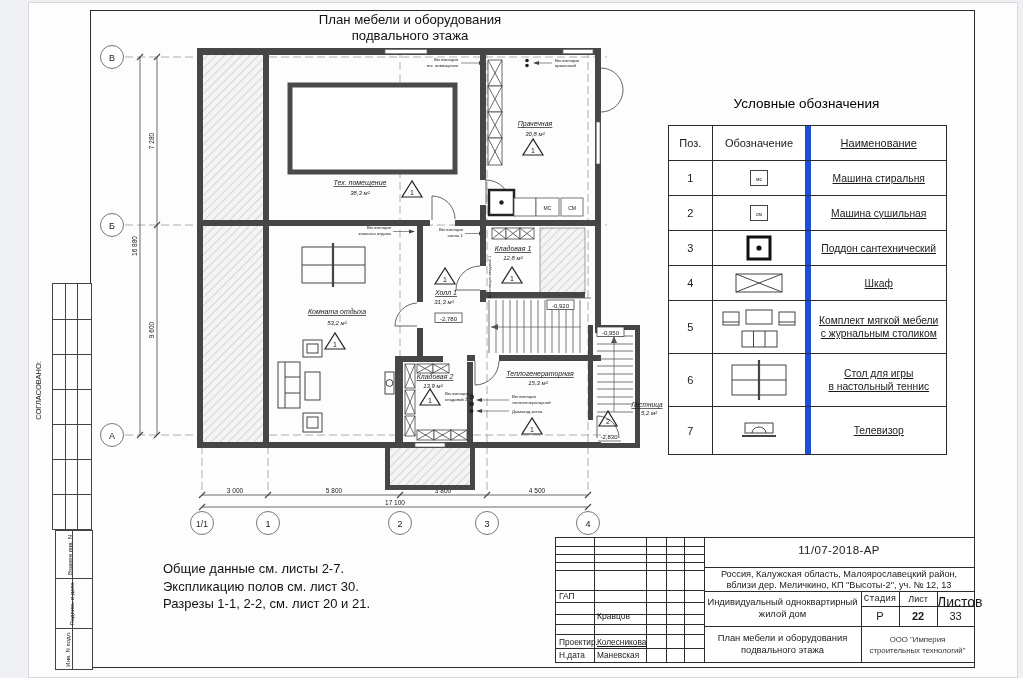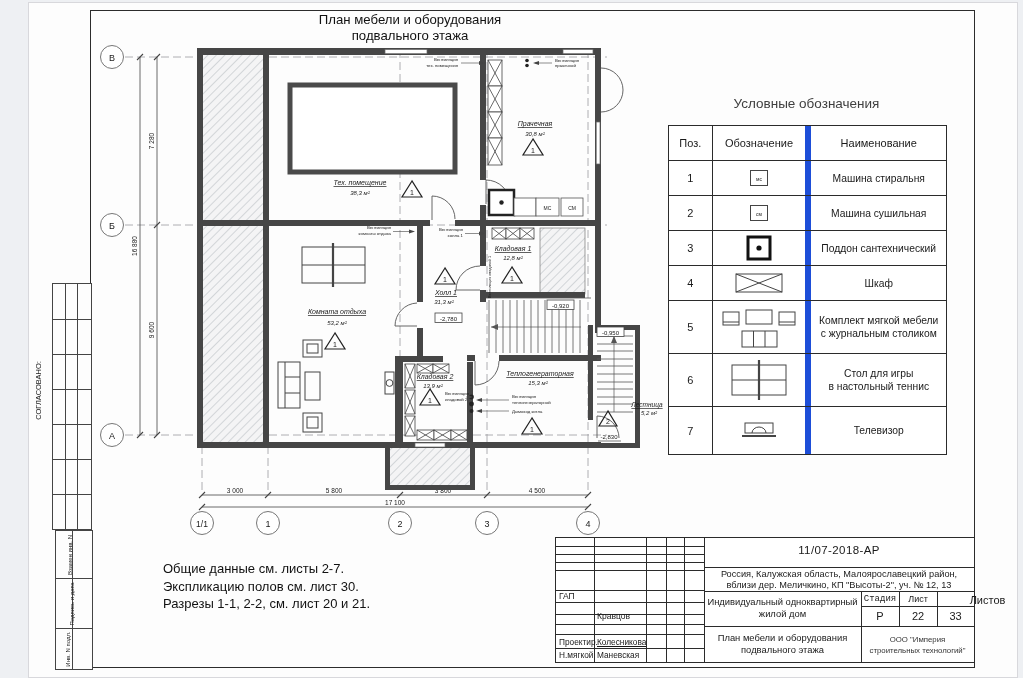--- a/index.html
+++ b/index.html
@@ -3,28 +3,28 @@
 <meta charset="utf-8">
 <style>
   html,body{margin:0;padding:0;}
   body{width:1023px;height:678px;background:#eef0f3;position:relative;overflow:hidden;
        font-family:"Liberation Sans","DejaVu Sans",sans-serif;color:#1a1a1a;}
   .abs{position:absolute;}
   #sheet{left:28px;top:2px;width:988px;height:674px;background:#fdfdfd;border:1px solid #d8d8dc;}
   #frame{left:90px;top:10px;width:883px;height:656px;border:1.3px solid #2c2c2c;}
   #ptitle{left:250px;top:12px;width:320px;text-align:center;font-size:13.2px;line-height:16px;color:#111;}
   
-  #legend-title{left:668px;top:96px;width:277px;text-align:center;font-size:13.5px;color:#404040;}
+  #legend-title{left:668px;top:96px;width:277px;text-align:center;font-size:13.5px;color:#000000;}
   #legend{left:668px;top:125px;width:277px;border:1.4px solid #2b2b2b;background:#fff;}
   .lrow{display:flex;border-top:1px solid #2b2b2b;}
   .lrow.first{border-top:none;}
   .lc{display:flex;align-items:center;justify-content:center;text-align:center;}
   .lc1{width:44px;border-right:1px solid #2b2b2b;font-size:11px;}
   .lc2{width:96px;border-right:6px solid #1d4ed8;}
-  .lc3{width:135px;font-size:10.3px;line-height:13px;padding:0 2px;}
+  .lc3{width:135px;font-size:10.3px;line-height:13px;padding:0 2px;text-decoration:underline;}
   .lhdr{font-size:11px;}
   
   #notes{left:163px;top:560px;font-size:13px;line-height:17.5px;color:#111;}
   
   .rot{display:flex;align-items:center;justify-content:center;}
   .rot span{transform:rotate(-90deg);white-space:nowrap;font-size:6px;color:#222;}
   .lbox{border:1px solid #444;background:#fdfdfd;}
   
   #tb{left:555px;top:537px;width:418px;height:124px;border:1.4px solid #2b2b2b;background:#fff;font-size:9px;}
   #tb .vl{position:absolute;width:1px;background:#2b2b2b;}
@@ -510,27 +510,27 @@
   <div class="hl2" style="left:305px;top:68px;width:113px;"></div>
   <div class="hl2" style="left:148px;top:88px;width:270px;"></div>
 
   <div class="t" style="left:148px;top:6px;width:270px;font-size:11.5px;letter-spacing:.4px;">11/07-2018-АР</div>
   <div class="t" style="left:150px;top:31px;width:266px;font-size:9.2px;">Россия, Калужская область, Малоярославецкий район,</div>
   <div class="t" style="left:150px;top:42px;width:266px;font-size:9.2px;">вблизи дер. Меличкино, КП "Высоты-2", уч. № 12, 13</div>
   <div class="t" style="left:150px;top:58px;width:153px;font-size:9.4px;">Индивидуальный одноквартирный</div>
   <div class="t" style="left:150px;top:70px;width:153px;font-size:9.4px;">жилой дом</div>
   <div class="t" style="left:305px;top:56px;width:38px;font-size:9px;font-family:Liberation Mono, monospace;">Стадия</div>
   <div class="t" style="left:343px;top:56px;width:38px;font-size:9px;">Лист</div>
-  <div class="t" style="left:381px;top:56px;width:37px;font-size:11px;padding-left:32px;">Листов</div>
+  <div class="t" style="left:381px;top:56px;width:37px;font-size:14px;">Листов</div>
   <div class="t" style="left:305px;top:72px;width:38px;font-size:11px;">Р</div>
-  <div class="t" style="left:343px;top:72px;width:38px;font-size:11px;">22</div>
+  <div class="t" style="left:343px;top:72px;width:38px;font-size:11px;font-weight:bold;">22</div>
   <div class="t" style="left:381px;top:72px;width:37px;font-size:11px;">33</div>
   <div class="t" style="left:150px;top:94px;width:153px;font-size:9.4px;">План мебели и оборудования</div>
   <div class="t" style="left:150px;top:106px;width:153px;font-size:9.4px;">подвального этажа</div>
   <div class="t" style="left:307px;top:97px;width:109px;font-size:7.8px;color:#333;">ООО "Империя</div>
   <div class="t" style="left:307px;top:108px;width:109px;font-size:7.8px;color:#333;">строительных технологий"</div>
   <div class="tl" style="left:3px;top:53px;width:34px;font-size:8.5px;">ГАП</div>
   <div class="tl" style="left:41px;top:53px;width:48px;font-size:8.5px;margin-top:20px;">Кравцов</div>
   <div class="tl" style="left:3px;top:99px;width:36px;font-size:8.3px;">Проектир.</div>
   <div class="tl" style="left:41px;top:99px;width:48px;font-size:8.3px;text-decoration:underline;">Колесникова</div>
-  <div class="tl" style="left:3px;top:112px;width:36px;font-size:8.3px;">Н.мягкой</div>
+  <div class="tl" style="left:3px;top:112px;width:36px;font-size:8.3px;">Н.дата</div>
   <div class="tl" style="left:41px;top:112px;width:48px;font-size:8.3px;">Маневская</div>
 </div>
 
 </body></html>

